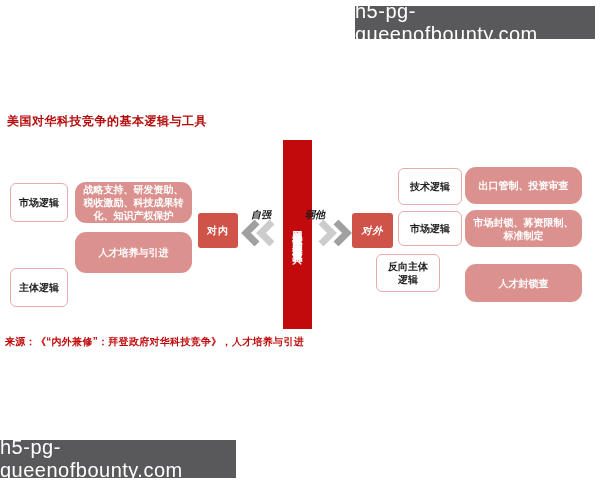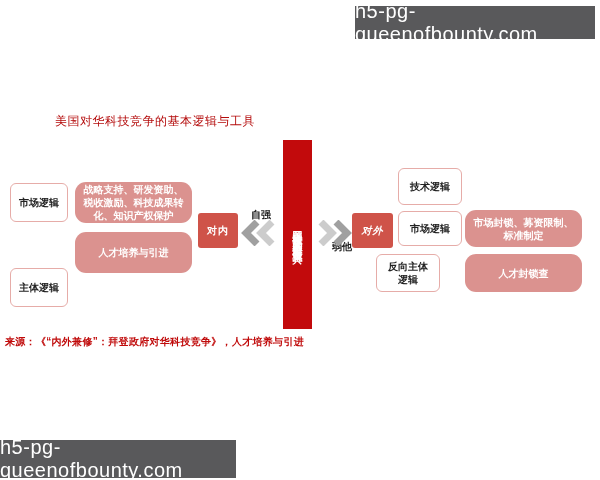--- a/index.html
+++ b/index.html
@@ -5,51 +5,51 @@
   html,body{margin:0;padding:0;background:#fff;}
   .stage{position:relative;width:600px;height:480px;background:#ffffff;overflow:hidden;
          font-family:"Liberation Sans","DejaVu Sans",sans-serif;}
   .abs{position:absolute;}
 
   .watermark{background:#59595b;color:#ffffff;display:flex;align-items:center;justify-content:center;
              font-family:"Liberation Sans",sans-serif;font-size:20px;letter-spacing:0.5px;}
   .wm-top{left:355px;top:6px;width:240px;height:33px;}
   .wm-bottom{left:0;top:440px;width:236px;height:38px;}
 
-  .title{left:7px;top:113px;width:400px;color:#b40b0b;font-size:12px;font-weight:normal;letter-spacing:0.5px;margin-left:48px;}
+  .title{left:7px;top:113px;width:400px;color:#b40b0b;font-size:12px;font-weight:bold;letter-spacing:0.5px;}
 
   .wbox{background:#ffffff;border:1px solid #e6aca8;border-radius:6px;display:flex;align-items:center;
         justify-content:center;text-align:center;color:#222;font-size:10px;font-weight:bold;
         padding:0 8px;box-sizing:border-box;line-height:13px;}
   .pbox{background:#db928f;border-radius:11px;display:flex;align-items:center;justify-content:center;
         text-align:center;color:#ffffff;font-size:10px;font-weight:bold;padding:2px 8px;
         box-sizing:border-box;line-height:13px;}
 
   
   .l-w1{left:10px;top:183px;width:58px;height:39px;}
   .l-p1{left:75px;top:182px;width:117px;height:41px;}
   .l-w2{left:10px;top:233px;width:58px;height:39px;margin-top:35px;}
   .l-p2{left:75px;top:232px;width:117px;height:41px;}
 
   
   .r-w1{left:398px;top:168px;width:64px;height:37px;}
   .r-p1{left:465px;top:167px;width:117px;height:37px;}
   .r-w2{left:398px;top:211px;width:64px;height:35px;}
   .r-p2{left:465px;top:210px;width:117px;height:37px;}
   .r-w3{left:376px;top:254px;width:64px;height:38px;align-items:center;}
-  .r-p3{left:465px;top:254px;width:117px;height:38px;}
+  .r-p3{left:465px;top:264px;width:117px;height:38px;}
 
   
   .side-box{background:#cf5349;border-radius:3px;color:#fff;font-size:10px;font-weight:bold;
             display:flex;align-items:center;justify-content:center;letter-spacing:1px;}
   .inner{left:198px;top:213px;width:40px;height:35px;}
   .outer{left:352px;top:213px;width:41px;height:35px;font-style:italic;}
-  .arrow-label{width:36px;text-align:center;color:#1a1a1a;font-size:10px;font-weight:bold;}
+  .arrow-label{width:36px;text-align:center;color:#1a1a1a;font-size:10px;font-weight:bold;font-style:italic;}
   .al-left{left:243px;top:208px;}
-  .al-right{left:324px;top:208px;margin-top:32px;}
+  .al-right{left:297px;top:208px;}
   .chev{width:36px;height:26px;}
   .ch-left{left:241px;top:220px;}
   .ch-right{left:316px;top:220px;}
 
   .center-bar{left:283px;top:140px;width:29px;height:189px;background:#c20a0c;
               display:flex;align-items:center;justify-content:center;}
   .center-bar span{writing-mode:vertical-rl;text-orientation:upright;color:#ffffff;
                    font-size:10px;font-weight:bold;letter-spacing:1.6px;line-height:29px;}
 
   .source{left:5px;top:335px;width:420px;color:#c00b0b;font-size:10px;font-weight:bold;letter-spacing:0.3px;}
@@ -94,20 +94,23 @@
   <svg class="abs chev ch-right" viewBox="0 0 36 26">
     <path d="M5 2 L16 13 L5 24" fill="none" stroke="#cccccc" stroke-width="7"></path>
     <path d="M20 2 L31 13 L20 24" fill="none" stroke="#a0a0a0" stroke-width="7"></path>
   </svg>
 
   <div class="abs side-box outer">对外</div>
 
   <div class="abs wbox r-w1">
     <span>技术逻辑</span>
   </div>
+  <div class="abs pbox r-p1">
+    <span>出口管制、投资审查</span>
+  </div>
   <div class="abs wbox r-w2">
     <span>市场逻辑</span>
   </div>
   <div class="abs pbox r-p2">
     <span>市场封锁、募资限制、标准制定</span>
   </div>
   <div class="abs wbox r-w3">
     <span>反向主体逻辑</span>
   </div>
   <div class="abs pbox r-p3">

